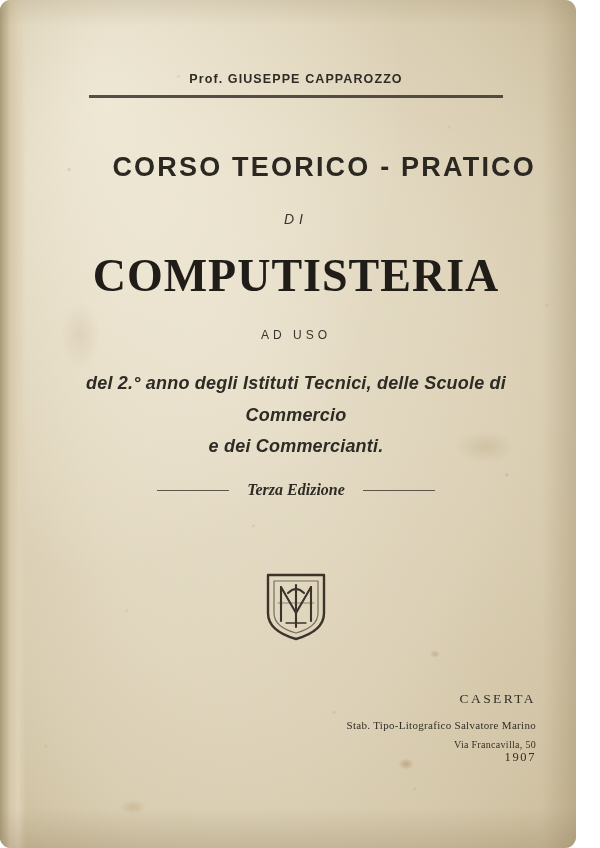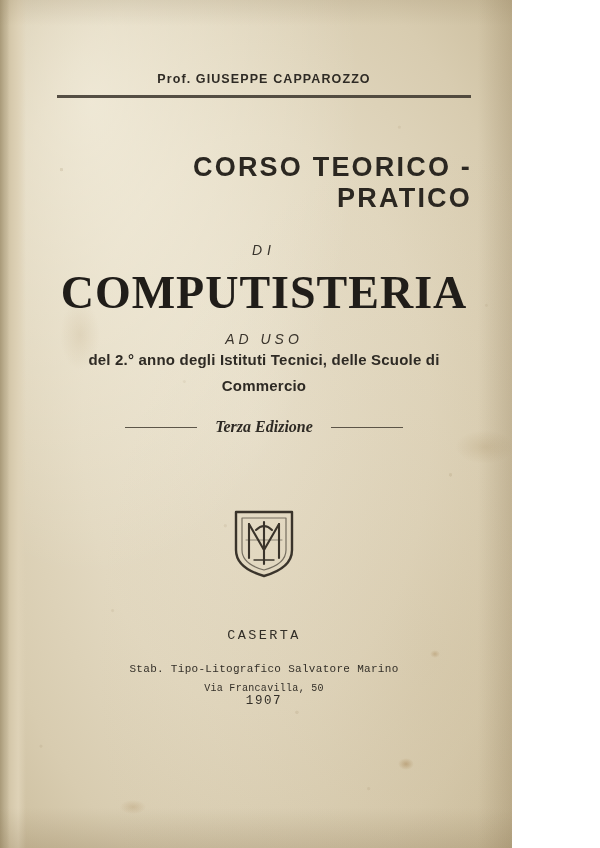--- a/index.html
+++ b/index.html
@@ -2,29 +2,30 @@
 <html><head>
 <meta charset="utf-8">
 <style>
   html, body {
     margin: 0;
     padding: 0;
     background: #ffffff;
   }
   .page {
     position: relative;
-    width: 512px;
+    width: 576px;
     height: 848px;
     overflow: hidden;
     background:
       radial-gradient(ellipse at 18% 12%, rgba(255,252,240,0.55) 0%, rgba(255,252,240,0) 45%),
       radial-gradient(ellipse at 85% 78%, rgba(190,170,130,0.22) 0%, rgba(190,170,130,0) 55%),
       radial-gradient(ellipse at 50% 50%, #e9e1cd 0%, #e2d8c0 48%, #d8ccb0 78%, #cbbd9d 100%);
     font-family: "Liberation Serif", serif;
     color: #2a2722;
+    border-radius: 11px;
   }
   
   .grain {
     position: absolute;
     inset: 0;
     pointer-events: none;
     background-image:
       radial-gradient(circle at 12% 20%, rgba(139,115,76,0.18) 0 1.4px, rgba(0,0,0,0) 2px),
       radial-gradient(circle at 31% 9%, rgba(139,115,76,0.14) 0 1.1px, rgba(0,0,0,0) 2px),
       radial-gradient(circle at 67% 33%, rgba(139,115,76,0.13) 0 1.3px, rgba(0,0,0,0) 2px),
@@ -120,42 +121,43 @@
   }
   .di {
     margin-top: 28px;
     font-family: "Liberation Sans", sans-serif;
     font-size: 14px;
     letter-spacing: 5px;
     color: #38332c;
     font-style: italic;
   }
   .title-big {
-    margin-top: 8px;
+    margin-top: 22px;
     font-family: "Liberation Serif", serif;
     font-weight: bold;
     font-size: 46px;
     letter-spacing: 1px;
     color: #201d19;
   }
   .ad-uso {
-    margin-top: 12px;
-    font-family: "Liberation Sans", sans-serif;
-    font-size: 14px;
+    margin-top: 26px;
+    font-family: "Liberation Sans", sans-serif;
+    font-size: 12px;
     letter-spacing: 4px;
     color: #3a342c;
-    font-style: italic;
   }
   .subtitle {
-    font-family: "Liberation Sans", sans-serif;
-    font-weight: bold;
-    font-size: 15px;
+    margin-top: 26px;
+    font-family: "Liberation Sans", sans-serif;
+    font-weight: bold;
+    font-size: 18px;
     line-height: 1.75;
     letter-spacing: .2px;
     color: #2e2a24;
+    font-style: italic;
   }
   .edition {
     margin-top: 18px;
     font-family: "Liberation Serif", serif;
     font-style: italic;
     font-weight: bold;
     font-size: 16px;
     color: #2e2a24;
   }
   .edition-wrap {
@@ -175,29 +177,30 @@
 
   .emblem {
     margin: 62px auto 0 auto;
     width: 96px;
     height: 86px;
   }
   .emblem svg { display: block; width: 100%; height: 100%; }
 
   .imprint {
     margin-top: 44px;
-    font-family: Liberation Mono, monospace;
+    font-family: Liberation Serif, serif;
     color: #332f28;
+    text-align: right;
   }
   .imprint .city {
     font-size: 13.5px;
     letter-spacing: 2.4px;
   }
   .imprint .press {
-    margin-top: 20px;
+    margin-top: 12px;
     font-size: 11px;
     letter-spacing: .3px;
   }
   .imprint .addr {
     margin-top: 8px;
     font-size: 10px;
     letter-spacing: .3px;
   }
   .imprint .year {
     margin-top: 0;
@@ -232,20 +235,21 @@
     <div class="title-main">CORSO  TEORICO - PRATICO</div>
 
     <div class="di">DI</div>
 
     <div class="title-big">COMPUTISTERIA</div>
 
     <div class="ad-uso">AD USO</div>
 
     <div class="subtitle">
       <div>del 2.° anno degli Istituti Tecnici, delle Scuole di Commercio</div>
+      <div>e dei Commercianti.</div>
     </div>
 
     <div class="edition">
       <span class="edition-wrap">
         <span class="edition-line-left"></span>
         <span>Terza Edizione</span>
         <span class="edition-line-right"></span>
       </span>
     </div>
 

